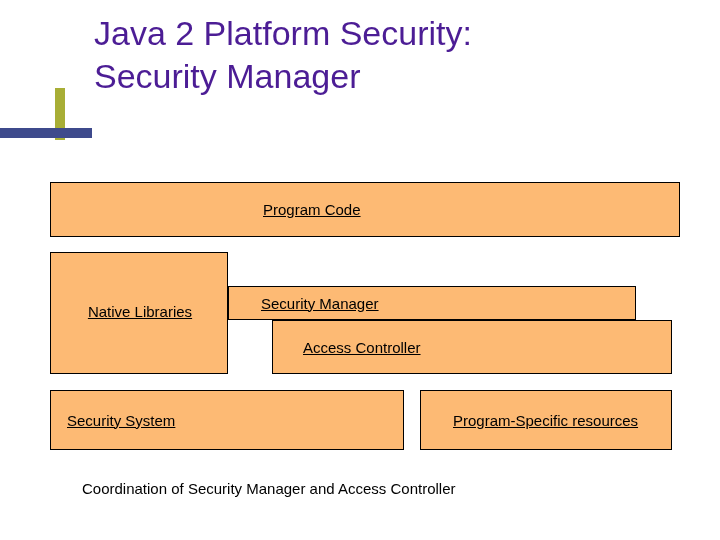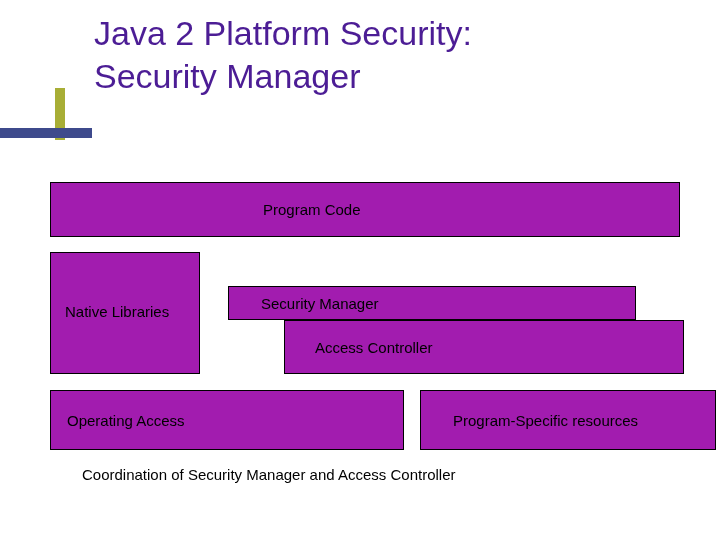--- a/index.html
+++ b/index.html
@@ -40,26 +40,27 @@
     left: 55px;
     top: 88px;
     width: 10px;
     height: 52px;
     background: #a8ae36;
   }
   .box {
     position: absolute;
     box-sizing: border-box;
     border: 1.5px solid #000;
-    background: #a21caf;
+    background: #fdba74;
     font-size: 15px;
     color: #000;
     padding: 12px 12px;
     display: flex;
     align-items: center;
+    text-decoration: underline;
   }
   .caption {
     position: absolute;
     font-size: 15px;
     color: #000;
   }
 </style>
 </head>
 <body>
 
@@ -69,35 +70,35 @@
   <div class="accent-h"></div>
 
   <div class="title">Java 2 Platform Security:
 Security Manager</div>
 
   <div class="box" style="left:50px; top:182px; width:630px; height:55px; padding-left:212px;">
     <span>Program Code</span>
   </div>
 
 
-  <div class="box" style="left:50px; top:252px; width:150px; height:122px; padding-left:14px; align-items:flex-start; padding-top:50px;">
+  <div class="box" style="left:50px; top:252px; width:178px; height:122px; padding-left:14px; align-items:flex-start; padding-top:50px;justify-content:center;">
     <span>Native Libraries</span>
   </div>
 
   <div class="box" style="left:228px; top:286px; width:408px; height:34px; padding-left:32px;">
     <span>Security Manager</span>
   </div>
 
-  <div class="box" style="left:284px; top:320px; width:400px; height:54px; padding-left:30px;">
+  <div class="box" style="left:272px; top:320px; width:400px; height:54px; padding-left:30px;">
     <span>Access Controller</span>
   </div>
 
   <div class="box" style="left:50px; top:390px; width:354px; height:60px; padding-left:16px;">
-    <span>Operating Access</span>
+    <span>Security System</span>
   </div>
 
-  <div class="box" style="left:420px; top:390px; width:296px; height:60px; padding-left:32px;">
+  <div class="box" style="left:420px; top:390px; width:252px; height:60px; padding-left:32px;">
     <span>Program-Specific resources</span>
   </div>
 
-  <div class="caption" style="left:82px; top:466px;">Coordination of Security Manager and Access Controller</div>
+  <div class="caption" style="left:82px; top:480px;">Coordination of Security Manager and Access Controller</div>
 
 </div>
 
 </body></html>

